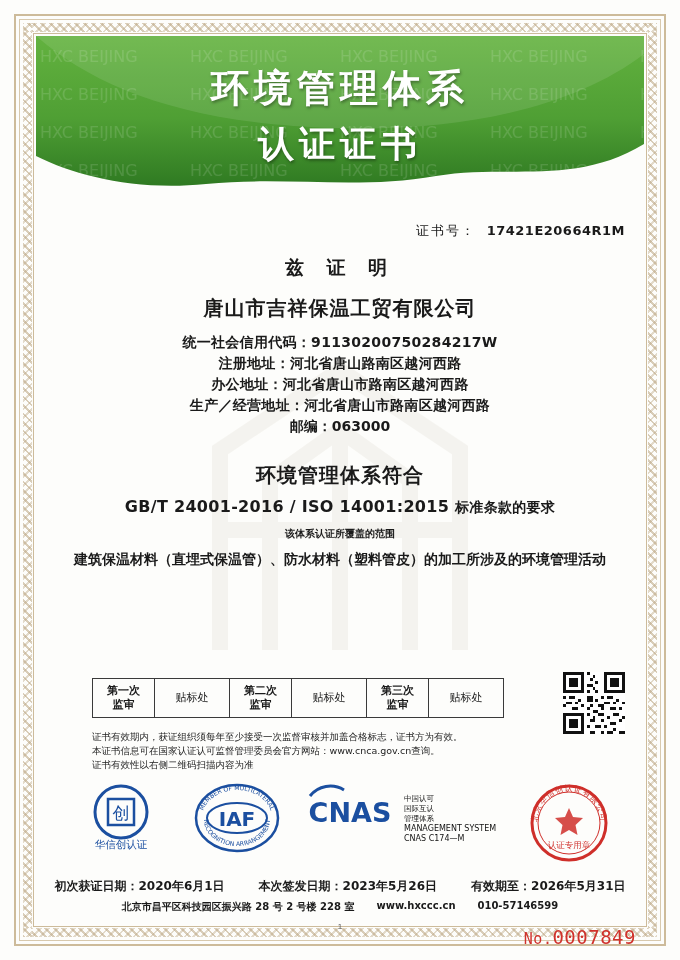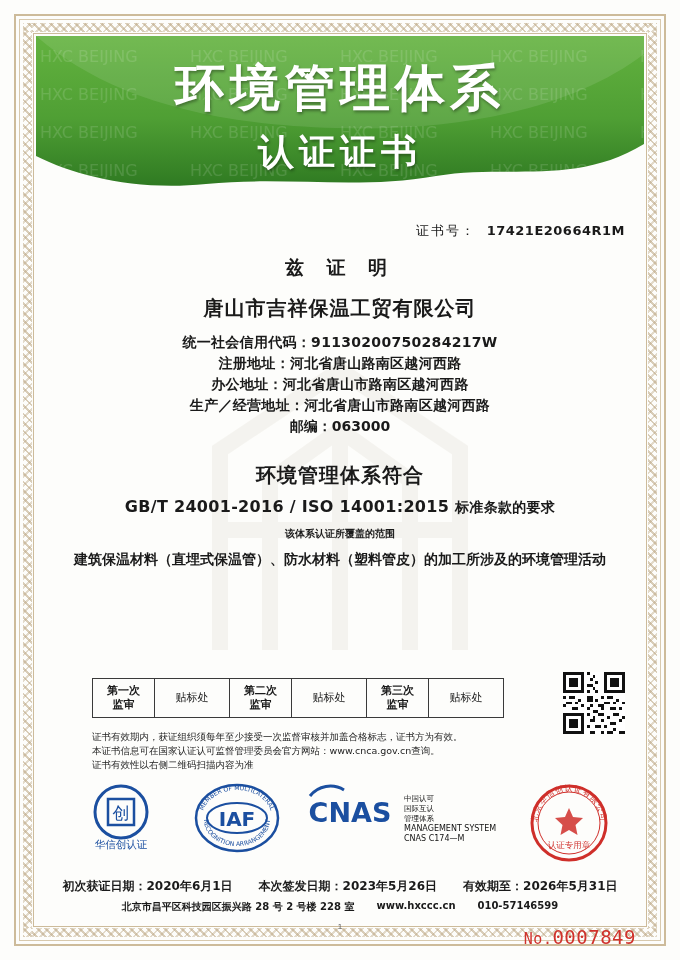--- a/index.html
+++ b/index.html
@@ -105,21 +105,21 @@
     width: 100%;
     height: 100%;
     display: flex;
     flex-direction: column;
     align-items: center;
     justify-content: center;
     gap: 6px;
   }
   .header-title .line {
     color: #ffffff;
-    font-size: 50px;
+    font-size: 38px;
     font-weight: bold;
     letter-spacing: 5px;
     text-shadow: 1px 2px 3px rgba(0,0,0,0.35);
     font-family: "DejaVu Sans", sans-serif;
   }
   .header-title .line2 {
     font-size: 36px;
   }
 
   
@@ -267,21 +267,21 @@
     top: 878px;
     width: 600px;
     text-align: center;
     font-family: "DejaVu Sans", sans-serif;
   }
   .footer-dates {
     font-size: 12px;
     font-weight: bold;
     display: flex;
     justify-content: center;
-    gap: 26px;
+    gap: 34px;
     margin-bottom: 5px;
   }
   .footer-addr {
     font-size: 10px;
     font-weight: bold;
     display: flex;
     justify-content: center;
     gap: 22px;
   }
   .page-num {

